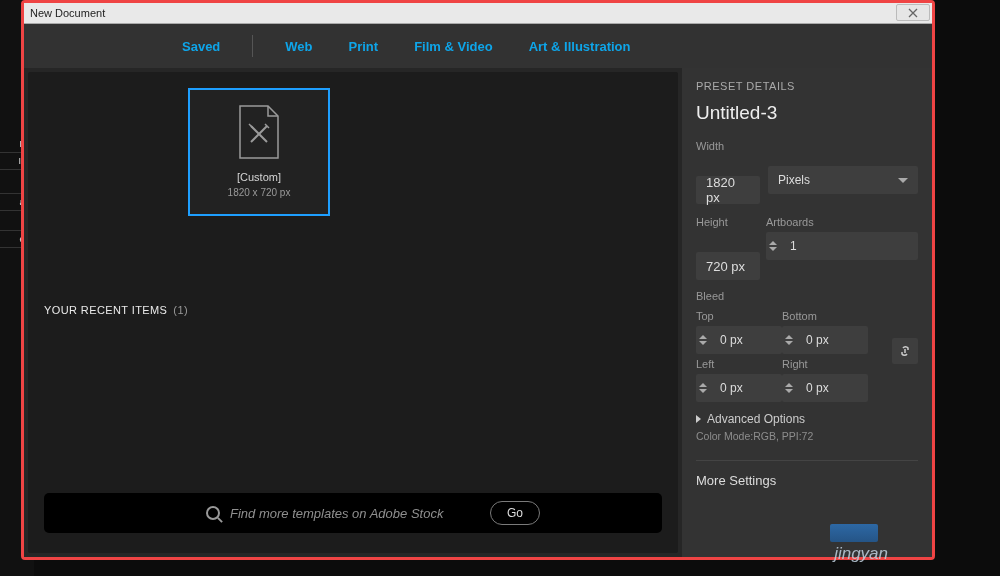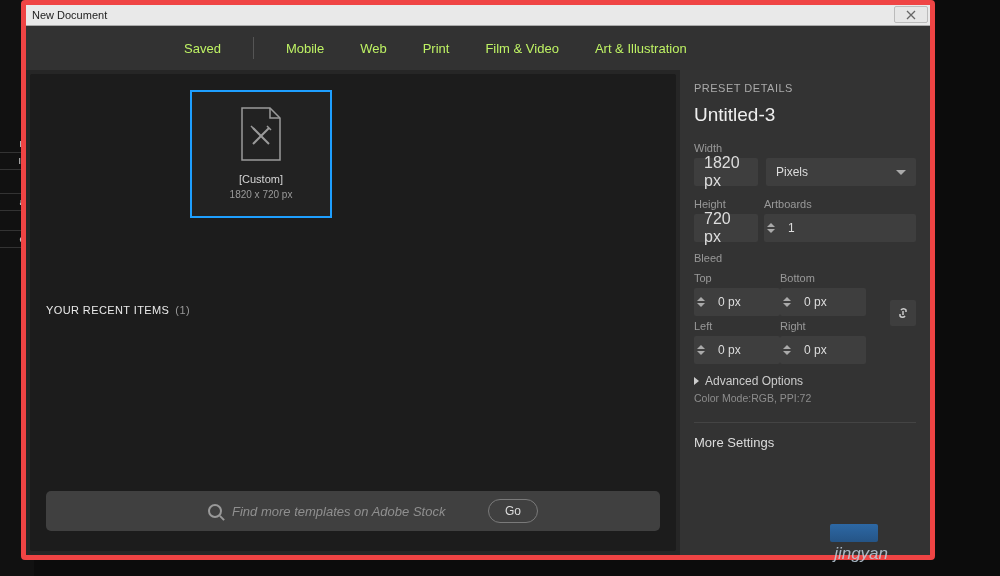--- a/index.html
+++ b/index.html
@@ -1,47 +1,47 @@
 <!DOCTYPE html>
 <html><head>
 <meta charset="utf-8">
 <style>
   * { box-sizing: border-box; margin: 0; padding: 0; }
   html, body { width: 1000px; height: 576px; font-family: "Segoe UI", Arial, sans-serif; background: #0c0c0c; color: #ccc; overflow: hidden; }
-  .window { position: absolute; left: 21px; top: 0; width: 914px; height: 560px; background: #2a2a2a; border: 5px solid #ef4444; border-radius: 4px; display: flex; flex-direction: column; }
+  .window { position: absolute; left: 21px; top: 0; width: 914px; height: 560px; background: #2a2a2a; border: 3px solid #ef4444; border-radius: 4px; display: flex; flex-direction: column; }
   .titlebar { height: 21px; background: #e9e9e9; color: #222; font-size: 11px; display: flex; align-items: center; padding: 0 6px; border-bottom: 1px solid #aaa; position: relative; }
   .titlebar .close { position: absolute; right: 2px; top: 1px; width: 34px; height: 17px; background: #e6e6e6; border: 1px solid #bbb; border-radius: 2px; display:flex; align-items:center; justify-content:center; font-size:11px; color:#555; cursor:pointer; }
   .tabs { height: 44px; background: #323232; display: flex; align-items: center; padding: 0 140px 0 140px; gap: 0; position: relative; }
-  .tab { color: #bef264; font-size: 13px; padding: 0 18px; height: 100%; display:flex; align-items:center; cursor:pointer; }
+  .tab { color: #0ea5e9; font-size: 13px; padding: 0 18px; height: 100%; display:flex; align-items:center; cursor:pointer;font-weight:bold; }
   .tab.recent { color: #f5f5f5; font-weight: 500; position: relative; }
   .tab.recent::after { content:""; position:absolute; left:12px; right:12px; bottom:0; height:2px; background:#f5f5f5; }
   .clock-icon { width:16px; height:16px; border:2px solid #eee; border-radius:50%; margin-right:6px; position:relative; }
   .clock-icon::before { content:""; position:absolute; width:2px; height:5px; background:#eee; top:1px; left:5px; }
   .clock-icon::after { content:""; position:absolute; width:4px; height:2px; background:#eee; top:6px; left:6px; }
   .divider-v { width:1px; height:22px; background:#555; margin: 0 14px; }
   .body-area { flex:1; display:flex; background:#262626; overflow:hidden; }
   .left-panel { flex:1; padding: 16px 16px 12px 16px; display:flex; background:#1c1c1c; margin:4px; border-radius:2px; position:relative; }
   .section-head { font-size: 11px; letter-spacing: .4px; color:#eaeaea; display:flex; align-items:center; gap:6px; margin-bottom:10px; }
   .section-head .count { color:#999; font-size:11px; }
   .thumb { width:142px; height:128px; border:2px solid #1e9fff; background:#222; display:flex; flex-direction:column; align-items:center; justify-content:center; gap:10px; cursor:pointer; }
   .doc-icon { width:46px; height:56px; position:relative; }
   .doc-icon svg { width:46px; height:56px; }
   .thumb-label { color:#d5d5d5; font-size:11px; text-align:center; line-height:1.4; }
   .thumb-label .dim { color:#9a9a9a; font-size:10px; display:block; }
-  .search-bar { position:absolute; left:16px; right:16px; bottom:20px; height:40px; background:#404040; border-radius:5px; display:flex; align-items:center; padding:0 12px; }
+  .search-bar { position:absolute; left:16px; right:16px; bottom:20px; height:40px; background:#000000; border-radius:5px; display:flex; align-items:center; padding:0 12px; }
   .search-bar .search-ic { width:14px; height:14px; border:2px solid #999; border-radius:50%; position:relative; margin-right:10px; margin-left:150px; }
   .search-bar .search-ic::after { content:""; position:absolute; width:6px; height:2px; background:#999; transform:rotate(45deg); bottom:-3px; right:-5px; }
   .search-bar .ph { color:#8f8f8f; font-size:13px; font-style:italic; flex:1; }
   .go-btn { border:1px solid #7a7a7a; color:#ddd; font-size:12px; padding:4px 16px; border-radius:14px; cursor:pointer; margin-right:110px; }
   .right-panel { width:250px; background:#333; padding:12px 14px 10px 14px; display:flex; flex-direction:column; font-size:12px; color:#bdbdbd; overflow:hidden; }
   .rp-title { font-size:11px; letter-spacing:.5px; color:#aaa; margin-bottom:10px; }
   .doc-name { font-size:19px; color:#eee; margin-bottom:12px; }
   .field-label { font-size:11px; color:#999; margin:4px 0 4px; }
   .row { display:flex; gap:8px; align-items:center; }
-  .input-box { background:#3e3e3e; color:#ddd; height:28px; display:flex; align-items:center; padding:0 10px; border-radius:2px; font-size:16px; }
+  .input-box { background:#3e3e3e; color:#ddd; height:28px; display:flex; align-items:center; padding:0 10px; border-radius:2px; font-size:13px;margin-top:20px; }
   .w60 { width:64px; }
   .select-box { flex:1; background:#3e3e3e; height:28px; display:flex; align-items:center; justify-content:space-between; padding:0 10px; border-radius:2px; font-size:12px; color:#ddd; cursor:pointer; }
   .chev-down { width:0; height:0; border-left:5px solid transparent; border-right:5px solid transparent; border-top:5px solid #aaa; }
   .fields-3 { display:flex; gap:0; margin-top:2px; }
   .fcol { display:flex; flex-direction:column; }
   .orient-box { display:flex; gap:4px; }
   .orient { width:26px; height:28px; background:#3e3e3e; display:flex; align-items:center; justify-content:center; border-radius:2px; cursor:pointer; }
   .orient.sel { outline:1px solid #1e9fff; }
   .orient svg { width:14px; height:16px; }
   .art-stepper { display:flex; align-items:center; background:#3e3e3e; height:28px; border-radius:2px; }
@@ -87,23 +87,20 @@
         </svg>
     </div>
   </div>
 
   <div class="tabs">
     <div class="tab">
         <span>Saved</span>
       </div>
     <div class="divider-v"></div>
     <div class="tab">
-        <span>Mobile</span>
-      </div>
-    <div class="tab">
         <span>Web</span>
       </div>
     <div class="tab">
         <span>Print</span>
       </div>
     <div class="tab">
         <span>Film &amp; Video</span>
       </div>
     <div class="tab">
         <span>Art &amp; Illustration</span>

